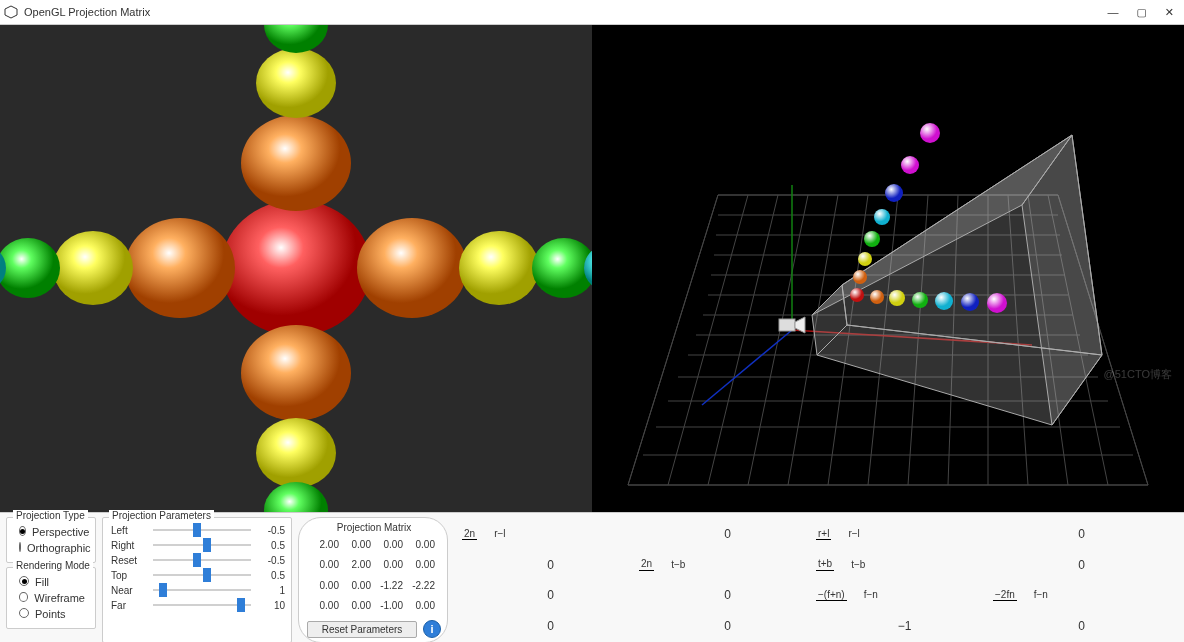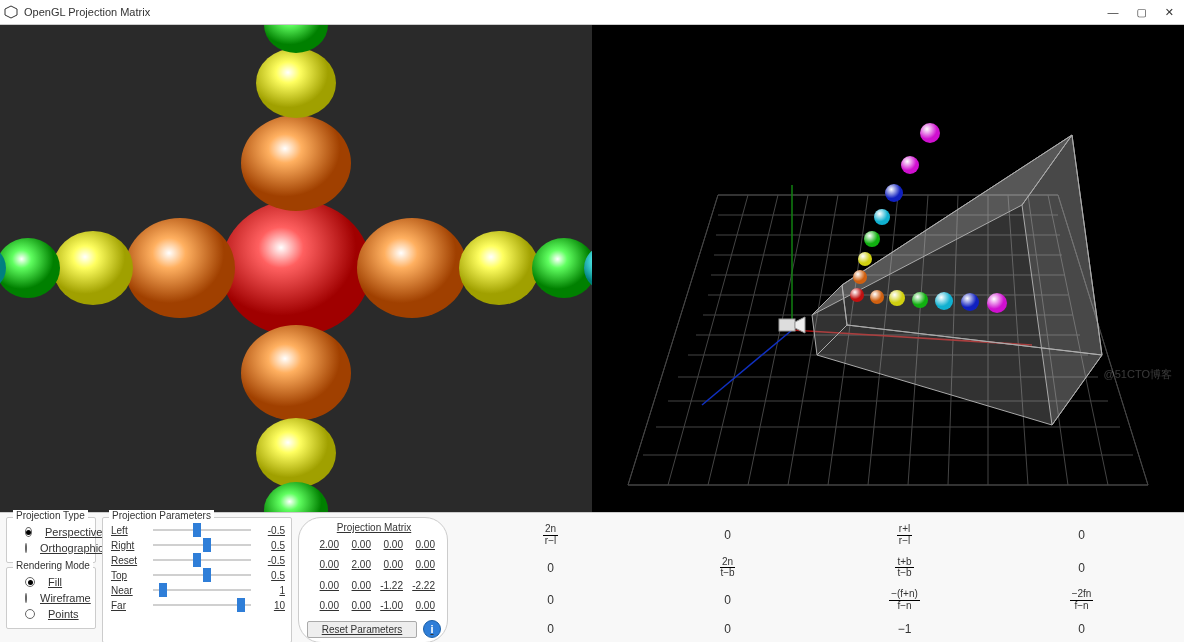--- a/index.html
+++ b/index.html
@@ -12,23 +12,23 @@
 .titlebar .winbtns { display: flex; gap: 18px; padding-right: 6px; }
 .titlebar .winbtn { font-size: 11px; color: #333; cursor: default; }
 
 
 .views { height: 487px; display: flex; background: #000; }
 .view-left { width: 50%; height: 100%; background: #2a2a2a; position: relative; overflow: hidden; }
 .view-right { width: 50%; height: 100%; background: #000; position: relative; overflow: hidden; }
 
 
 .panel { height: 135px; background: #f8f8f8; display: flex; padding: 4px 6px; gap: 6px; font-size: 11px; color: #333; border-top: 1px solid #ccc; }
-.group { border: 1px solid #ccc; border-radius: 2px; padding: 4px 6px 4px 8px; position: relative; background: #fff; text-decoration: underline; }
+.group { border: 1px solid #ccc; border-radius: 2px; padding: 4px 6px 4px 8px; position: relative; background: #fff; }
 .group-title { position: absolute; top: -8px; left: 6px; background: #fff; padding: 0 3px; font-size: 10px; color: #333; }
-.radio-row { display: flex; align-items: center; gap: 13px; margin: 4px 10px; }
+.radio-row { display: flex; align-items: flex-start; gap: 6px; margin: 4px 4px; }
 .radio { width: 10px; height: 10px; border: 1px solid #666; border-radius: 50%; display: inline-flex; align-items: center; justify-content: center; }
 .radio.checked::after { content: ""; width: 5px; height: 5px; background: #000; border-radius: 50%; }
 
 .col-type { width: 90px; display: flex; flex-direction: column; gap: 4px; }
 .col-type .group { flex: none; }
 
 .col-params { width: 190px; }
 .param-row { display: flex; align-items: center; gap: 4px; margin: 1px 0; }
 .param-label { width: 38px; text-align: left; font-size: 10px; }
 .param-slider { flex: 1; height: 14px; position: relative; }
@@ -39,21 +39,21 @@
 .col-matrix { width: 150px; display: flex; flex-direction: column; border-radius: 23px; }
 .matrix-title { text-align: center; font-size: 10px; margin-bottom: 2px; }
 .matrix { display: grid; grid-template-columns: repeat(4, 1fr); gap: 2px 6px; font-size: 10px; text-align: right; padding: 2px 6px; flex: 1; }
 .matrix div { padding: 2px 0; }
 .reset-row { display: flex; align-items: flex-end; gap: 6px; margin-top: 2px; }
 .reset-btn { flex: 1; font-size: 10px; padding: 2px 4px; background: #eee; border: 1px solid #aaa; border-radius: 2px; text-align: center; }
 .info-btn { width: 18px; height: 18px; border-radius: 50%; background: #2f7ed8; color: #fff; font-weight: bold; display: flex; align-items: center; justify-content: center; font-size: 11px; border: 1px solid #1a5fa8; }
 
 .col-formula { flex: 1; display: flex; flex-direction: column; justify-content: space-around; padding: 2px 8px; font-size: 12px; }
 .formula-row { display: grid; grid-template-columns: repeat(4, 1fr); text-align: center; align-items: center; }
-.frac { display: inline-flex; flex-direction: column; align-items: center; font-size: 10px; line-height: 1.05; }
+.frac { display: inline-flex; flex-direction: row; align-items: center; font-size: 10px; line-height: 1.05; gap: 15px; }
 .frac .top { border-bottom: 1px solid #000; padding: 0 2px; }
 .frac .bot { padding: 0 2px; }
 
 .watermark { position: absolute; right: 12px; bottom: 130px; color: rgba(255,255,255,0.22); font-size: 11px; }
 </style>
 </head>
 <body>
 
 <div class="titlebar">
   <span class="appicon">

